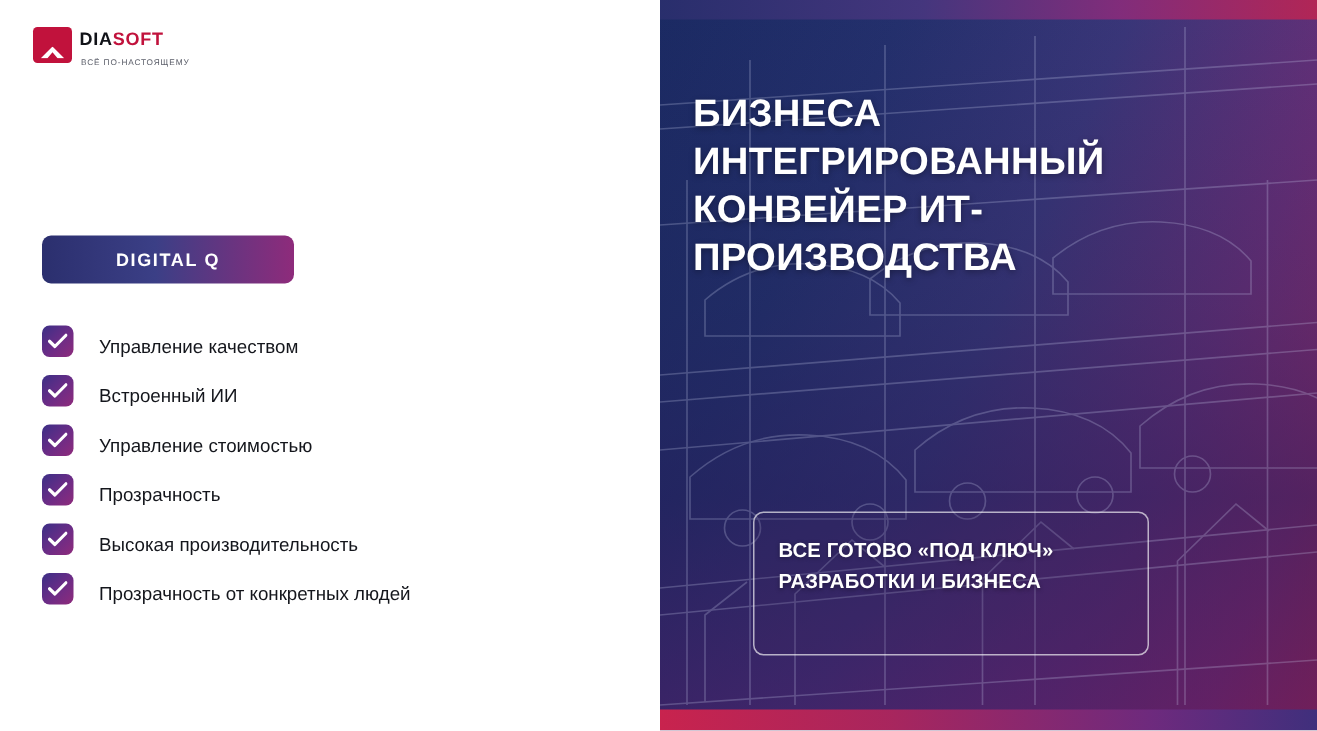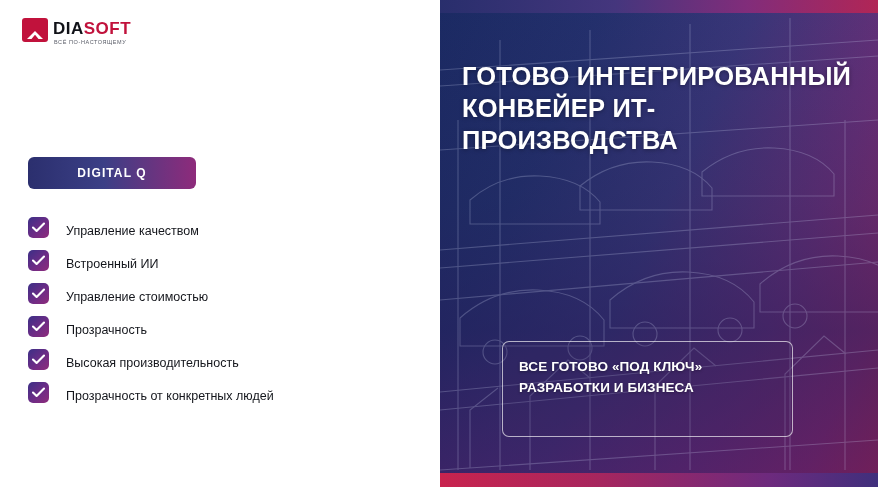--- a/index.html
+++ b/index.html
@@ -51,21 +51,21 @@
     top: 13px;
     width: 16px;
     height: 8px;
     background: #ffffff;
     clip-path: polygon(0% 100%, 50% 0%, 100% 100%, 72% 100%, 50% 48%, 28% 100%);
   }
   .logo-text {
     position: absolute;
     left: 31px;
     top: 1px;
-    font-size: 17px;
+    font-size: 12px;
     font-weight: bold;
     letter-spacing: 0.5px;
     color: #111218;
     white-space: nowrap;
   }
   .logo-text .accent {
     color: #c1123c;
   }
   .logo-sub {
     position: absolute;
@@ -178,21 +178,21 @@
     font-weight: bold;
     line-height: 32px;
     letter-spacing: 0.2px;
     text-shadow: 0 1px 4px rgba(0,0,0,0.35);
   }
 
   .rp-callout {
     position: absolute;
     left: 62px;
     top: 341px;
-    width: 291px;
+    width: 264px;
     height: 96px;
     border: 1px solid rgba(255,255,255,0.65);
     border-radius: 7px;
     box-sizing: border-box;
     padding: 14px 16px 0 16px;
     background: rgba(60,38,96,0.18);
   }
   .rp-callout-text {
     color: #ffffff;
     font-size: 13.5px;
@@ -319,21 +319,21 @@
 
         <path d="M0 150 L438 120"></path>
         <path d="M0 470 L438 440"></path>
       </g>
     </svg>
 
     <div class="rp-topbar"></div>
     <div class="rp-bottombar"></div>
 
     <div class="rp-title">
-      <div>ГОТОВО ИНТЕГРИРОВАННЫЙ</div>
+      <div>БИЗНЕСА ИНТЕГРИРОВАННЫЙ</div>
       <div>КОНВЕЙЕР ИТ-ПРОИЗВОДСТВА</div>
     </div>
 
     <div class="rp-callout">
       <div class="rp-callout-text">ВСЕ ГОТОВО «ПОД КЛЮЧ»</div>
       <div class="rp-callout-text">РАЗРАБОТКИ И БИЗНЕСА</div>
     </div>
   </div>
 
 </div>

